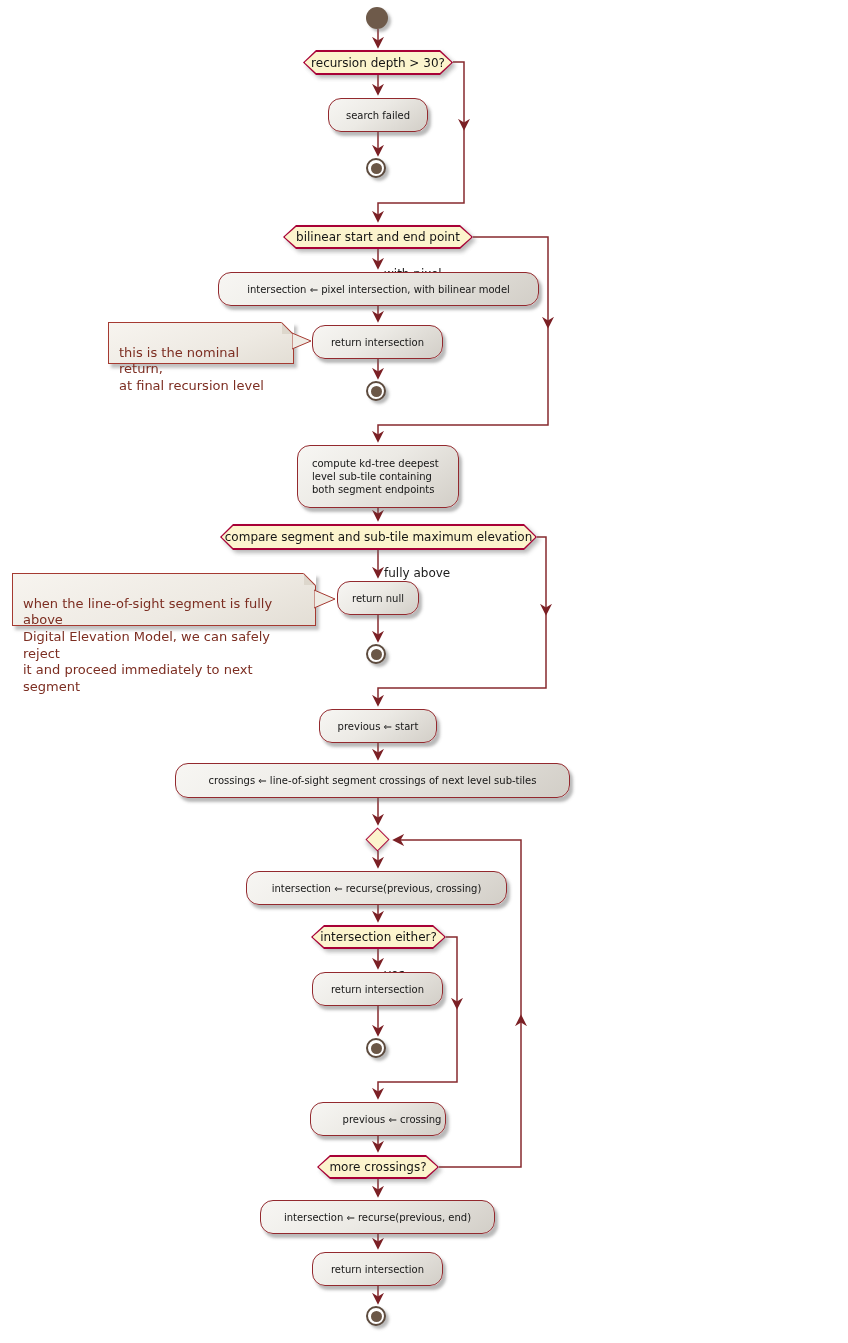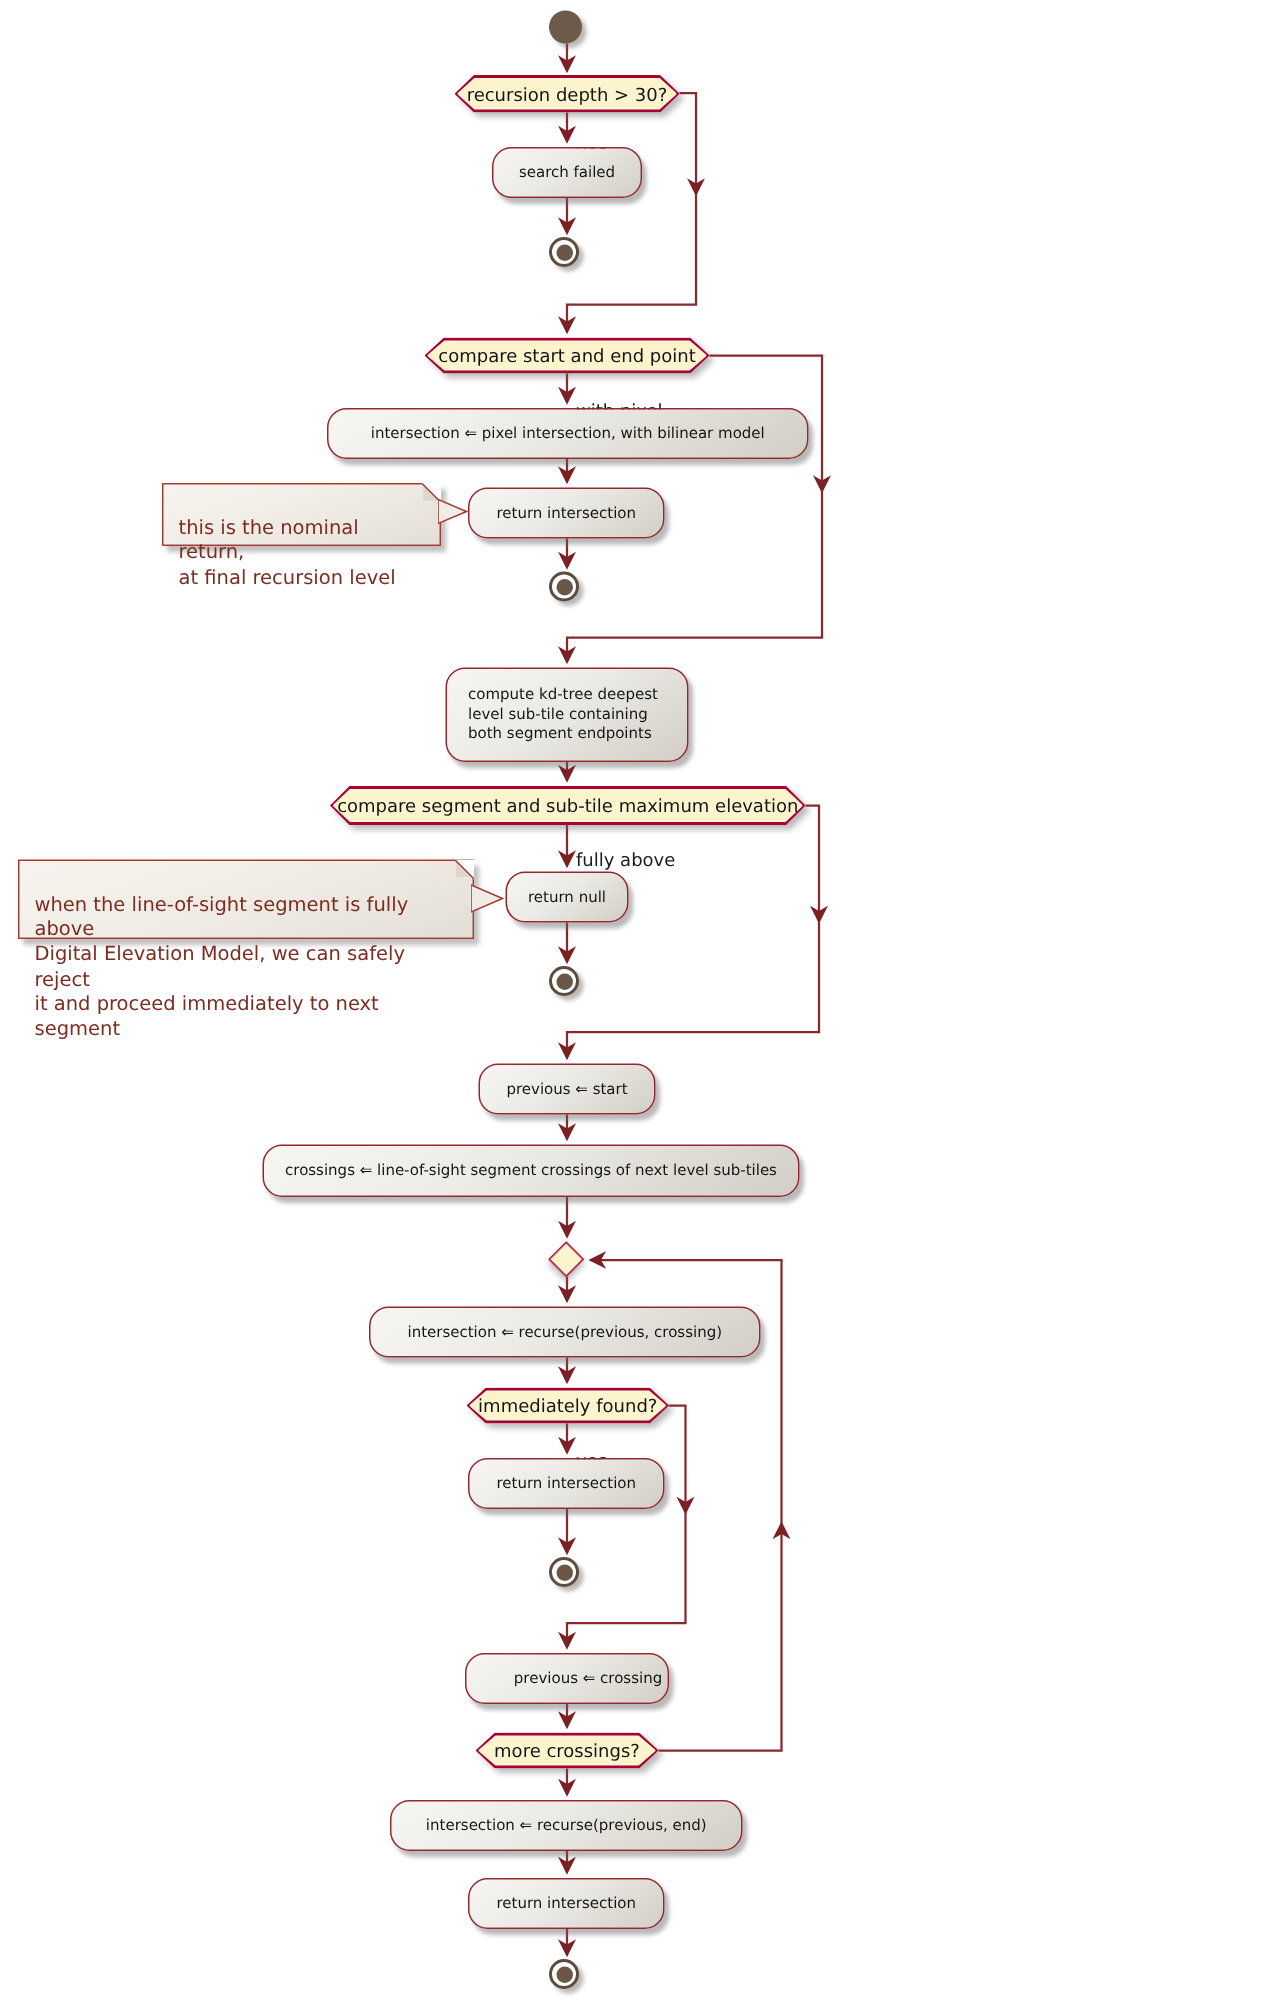--- a/index.html
+++ b/index.html
@@ -113,21 +113,21 @@
     <div class="hex-label">recursion depth &gt; 30?</div>
   </div>
   <div class="edgelabel" style="left:384px;top:78px;">yes</div>
 
   <div class="node activity" style="left:328px;top:98px;width:100px;height:34px;">search failed</div>
 
   <div class="node endnode" style="left:366px;top:158px;"></div>
 
   <div class="node hex" style="left:283px;top:225px;width:190px;height:24px;">
     <div class="hex-shape"></div>
-    <div class="hex-label">compare start and end point</div>
+    <div class="hex-label">bilinear start and end point</div>
   </div>
   <div class="edgelabel" style="left:384px;top:251px;">with pixel</div>
 
   <div class="node activity" style="left:218px;top:272px;width:321px;height:34px;">intersection ⇐ pixel intersection, with bilinear model</div>
 
   <div class="node activity" style="left:312px;top:325px;width:131px;height:34px;">return intersection</div>
 
   <div class="node note" style="left:108px;top:322px;width:186px;height:42px;">
     <span>this is the nominal return,
 at final recursion level</span>
@@ -162,30 +162,30 @@
     <div class="note-fold-line"></div>
     <svg class="ptr" style="right:-21px;top:15px;" width="22" height="20">
       <polygon points="0,1 21,10 0,19" fill="#efece5" stroke="#a53a31" stroke-width="1"></polygon>
     </svg>
   </div>
 
   <div class="node endnode" style="left:366px;top:644px;"></div>
 
   <div class="node activity" style="left:319px;top:709px;width:118px;height:34px;">previous ⇐ start</div>
 
-  <div class="node activity" style="left:175px;top:763px;width:358px;height:35px;">crossings ⇐ line-of-sight segment crossings of next level sub-tiles</div>
+  <div class="node activity" style="left:175px;top:763px;width:395px;height:35px;">crossings ⇐ line-of-sight segment crossings of next level sub-tiles</div>
 
 
   <div class="node diamond" style="left:369px;top:831px;"></div>
 
   <div class="node activity" style="left:246px;top:871px;width:261px;height:34px;">intersection ⇐ recurse(previous, crossing)</div>
 
   <div class="node hex" style="left:311px;top:925px;width:135px;height:24px;">
     <div class="hex-shape"></div>
-    <div class="hex-label">immediately found?</div>
+    <div class="hex-label">intersection either?</div>
   </div>
   <div class="edgelabel" style="left:384px;top:951px;">yes</div>
 
   <div class="node activity" style="left:312px;top:972px;width:131px;height:34px;">return intersection</div>
 
   <div class="node endnode" style="left:366px;top:1038px;"></div>
 
   <div class="node activity" style="left:310px;top:1102px;width:136px;height:34px;padding-left:36px;">previous ⇐ crossing</div>
 
   <div class="node hex" style="left:317px;top:1155px;width:122px;height:24px;">

